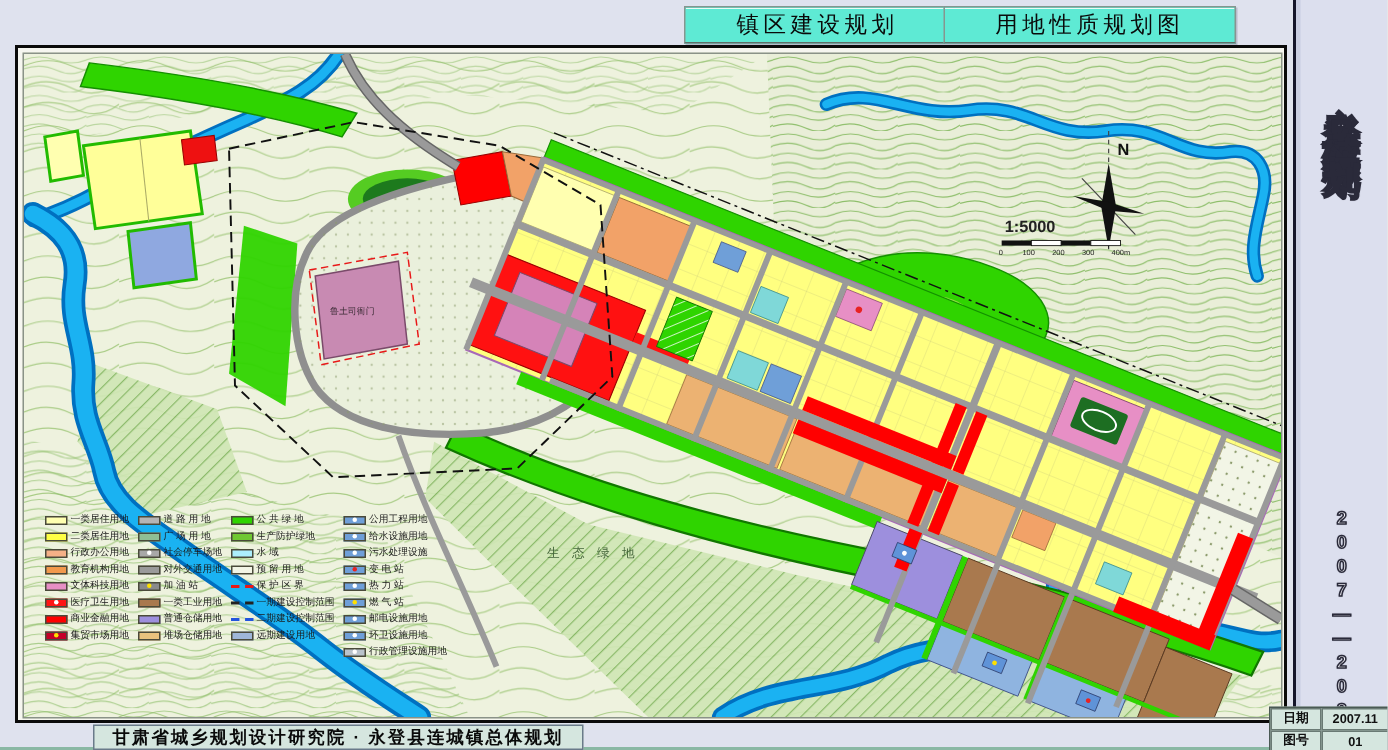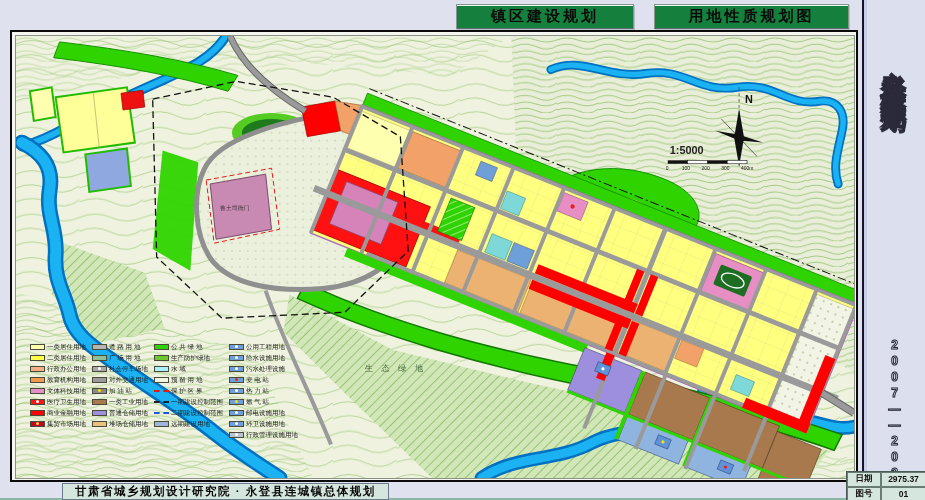--- a/index.html
+++ b/index.html
@@ -1,25 +1,25 @@
 <!DOCTYPE html>
 <html><head>
 <meta charset="utf-8">
 <style>
   html,body{margin:0;padding:0}
   body{width:925px;height:500px;position:relative;background:#dfe2ee;
        font-family:"Liberation Sans","DejaVu Sans",sans-serif;overflow:hidden}
 
   
-  .tab{position:absolute;top:4px;height:23px;background:#15803d;border:1px solid #86968f;
+  .tab{position:absolute;top:4px;height:23px;background:#5eead4;border:1px solid #86968f;
        border-bottom-color:#5f6f69;display:flex;align-items:center;justify-content:center;
-       font-weight:bold;font-size:15px;letter-spacing:3px;color:#0a0a0a;
+       font-weight:normal;font-size:15px;letter-spacing:3px;color:#0a0a0a;
        box-shadow:inset 0 1px 0 #ecfbf3, 1px 1px 0 #b8bccc}
   #tab-left{left:456px;width:176px}
-  #tab-right{left:654px;width:193px}
+  #tab-right{left:629px;width:193px}
 
   
   .map-frame{position:absolute;left:10px;top:30px;width:848px;height:452px;
              border:2px solid #0a0a0a;background:#f6f6f0;box-sizing:border-box;padding:3px}
   .map-inner{position:relative;width:100%;height:100%;background:#eef2de;overflow:hidden;border:1px solid #8a9288}
   .map-inner svg{position:absolute;inset:0;width:100%;height:100%;display:block}
   svg text{font-family:"Liberation Sans","DejaVu Sans",sans-serif}
 
   
   .legend{position:absolute;left:14px;top:306px;width:292px;z-index:5}
@@ -443,19 +443,19 @@
  </div>
 </div>
 
 <div class="sidebar">
   <div class="v-title">永登县连城镇总体规划</div>
   <div class="v-period">2007——2020</div>
 </div>
 
 <div class="info-table">
   <div class="info-cell">日期</div>
-  <div class="info-cell">2975.37</div>
+  <div class="info-cell">2007.11</div>
   <div class="info-cell">图号</div>
   <div class="info-cell">01</div>
 </div>
 
 <div class="footer-credit">甘肃省城乡规划设计研究院 · 永登县连城镇总体规划</div>
 <div class="bottom-line"></div>
 
 </body></html>

